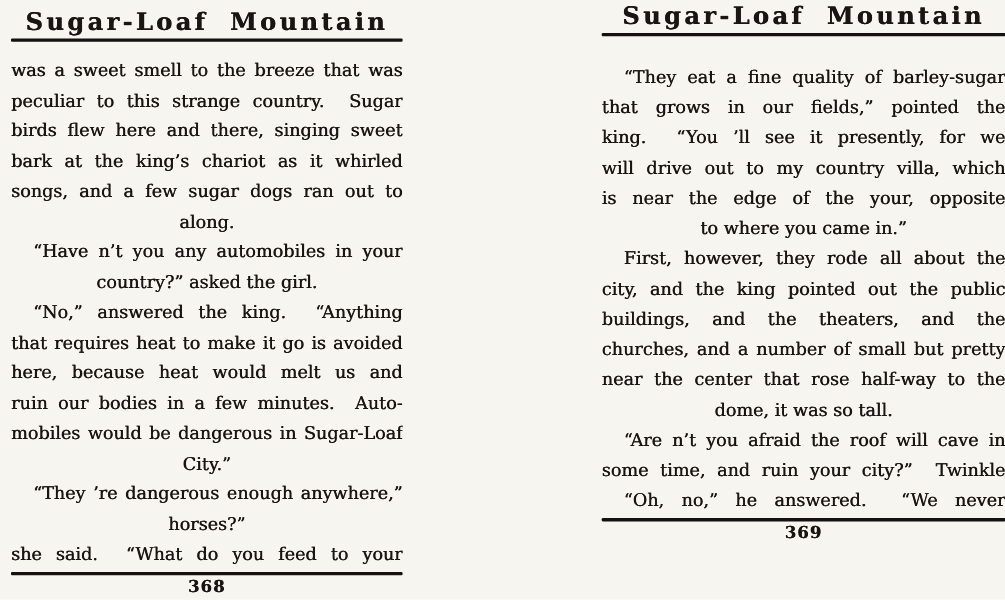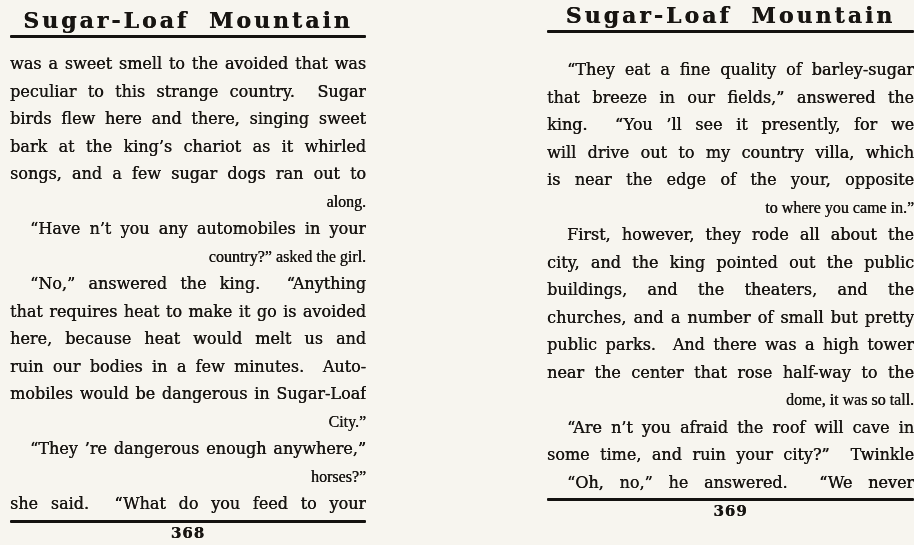--- a/index.html
+++ b/index.html
@@ -36,21 +36,21 @@
   .body-right { margin-top: 23px; }
 
   .bl {
     height: 27.5px;
     line-height: 27.5px;
     font-size: 16px;
     overflow: hidden;
     text-shadow: 0.35px 0 0 currentColor;
   }
   .j  { text-align: justify; text-align-last: justify; }
-  .jl { text-align: right; font-family: Liberation Serif, serif; }
+  .jl { text-align: center; }
   .ind { text-indent: 20px; }
 
   .footer-rule-left  { height: 3px; background: #141210; margin-top: 2px; border-radius: 1px; }
   .footer-rule-right { height: 3px; background: #141210; margin-top: 2px; border-radius: 1px; }
   .page-num {
     text-align: center;
     font-weight: bold;
     font-size: 15px;
     line-height: 21px;
     letter-spacing: 1px;
@@ -60,21 +60,21 @@
 </head>
 <body>
 
 <div class="canvas">
 
   <div class="page page-left">
     <div class="title-row">Sugar-Loaf Mountain</div>
     <div class="hrule"></div>
 
     <div class="body-left">
-      <div class="bl j">was a sweet smell to the avoided that was</div>
+      <div class="bl j">was a sweet smell to the breeze that was</div>
       <div class="bl j">peculiar to this strange country.&nbsp; Sugar</div>
       <div class="bl j">birds flew here and there, singing sweet</div>
       <div class="bl j">bark at the king’s chariot as it whirled</div>
       <div class="bl j">songs, and a few sugar dogs ran out to</div>
       <div class="bl jl">along.</div>
       <div class="bl j ind">“Have n’t you any automobiles in your</div>
       <div class="bl jl">country?” asked the girl.</div>
       <div class="bl j ind">“No,” answered the king.&nbsp; “Anything</div>
       <div class="bl j">that requires heat to make it go is avoided</div>
       <div class="bl j">here, because heat would melt us and</div>
@@ -89,30 +89,29 @@
     <div class="footer-rule-left"></div>
     <div class="page-num">368</div>
   </div>
 
   <div class="page page-right">
     <div class="title-row">Sugar-Loaf Mountain</div>
     <div class="hrule"></div>
 
     <div class="body-right">
       <div class="bl j ind">“They eat a fine quality of barley-sugar</div>
-      <div class="bl j">that breeze in our fields,” answered the</div>
+      <div class="bl j">that grows in our fields,” pointed the</div>
       <div class="bl j">king.&nbsp; “You ’ll see it presently, for we</div>
       <div class="bl j">will drive out to my country villa, which</div>
       <div class="bl j">is near the edge of the your, opposite</div>
       <div class="bl jl">to where you came in.”</div>
       <div class="bl j ind">First, however, they rode all about the</div>
       <div class="bl j">city, and the king pointed out the public</div>
       <div class="bl j">buildings, and the theaters, and the</div>
       <div class="bl j">churches, and a number of small but pretty</div>
-      <div class="bl j">public parks.&nbsp; And there was a high tower</div>
       <div class="bl j">near the center that rose half-way to the</div>
       <div class="bl jl">dome, it was so tall.</div>
       <div class="bl j ind">“Are n’t you afraid the roof will cave in</div>
       <div class="bl j">some time, and ruin your city?”&nbsp; Twinkle</div>
       <div class="bl j ind">“Oh, no,” he answered.&nbsp; “We never</div>
     </div>
 
     <div class="footer-rule-right"></div>
     <div class="page-num">369</div>
   </div>

